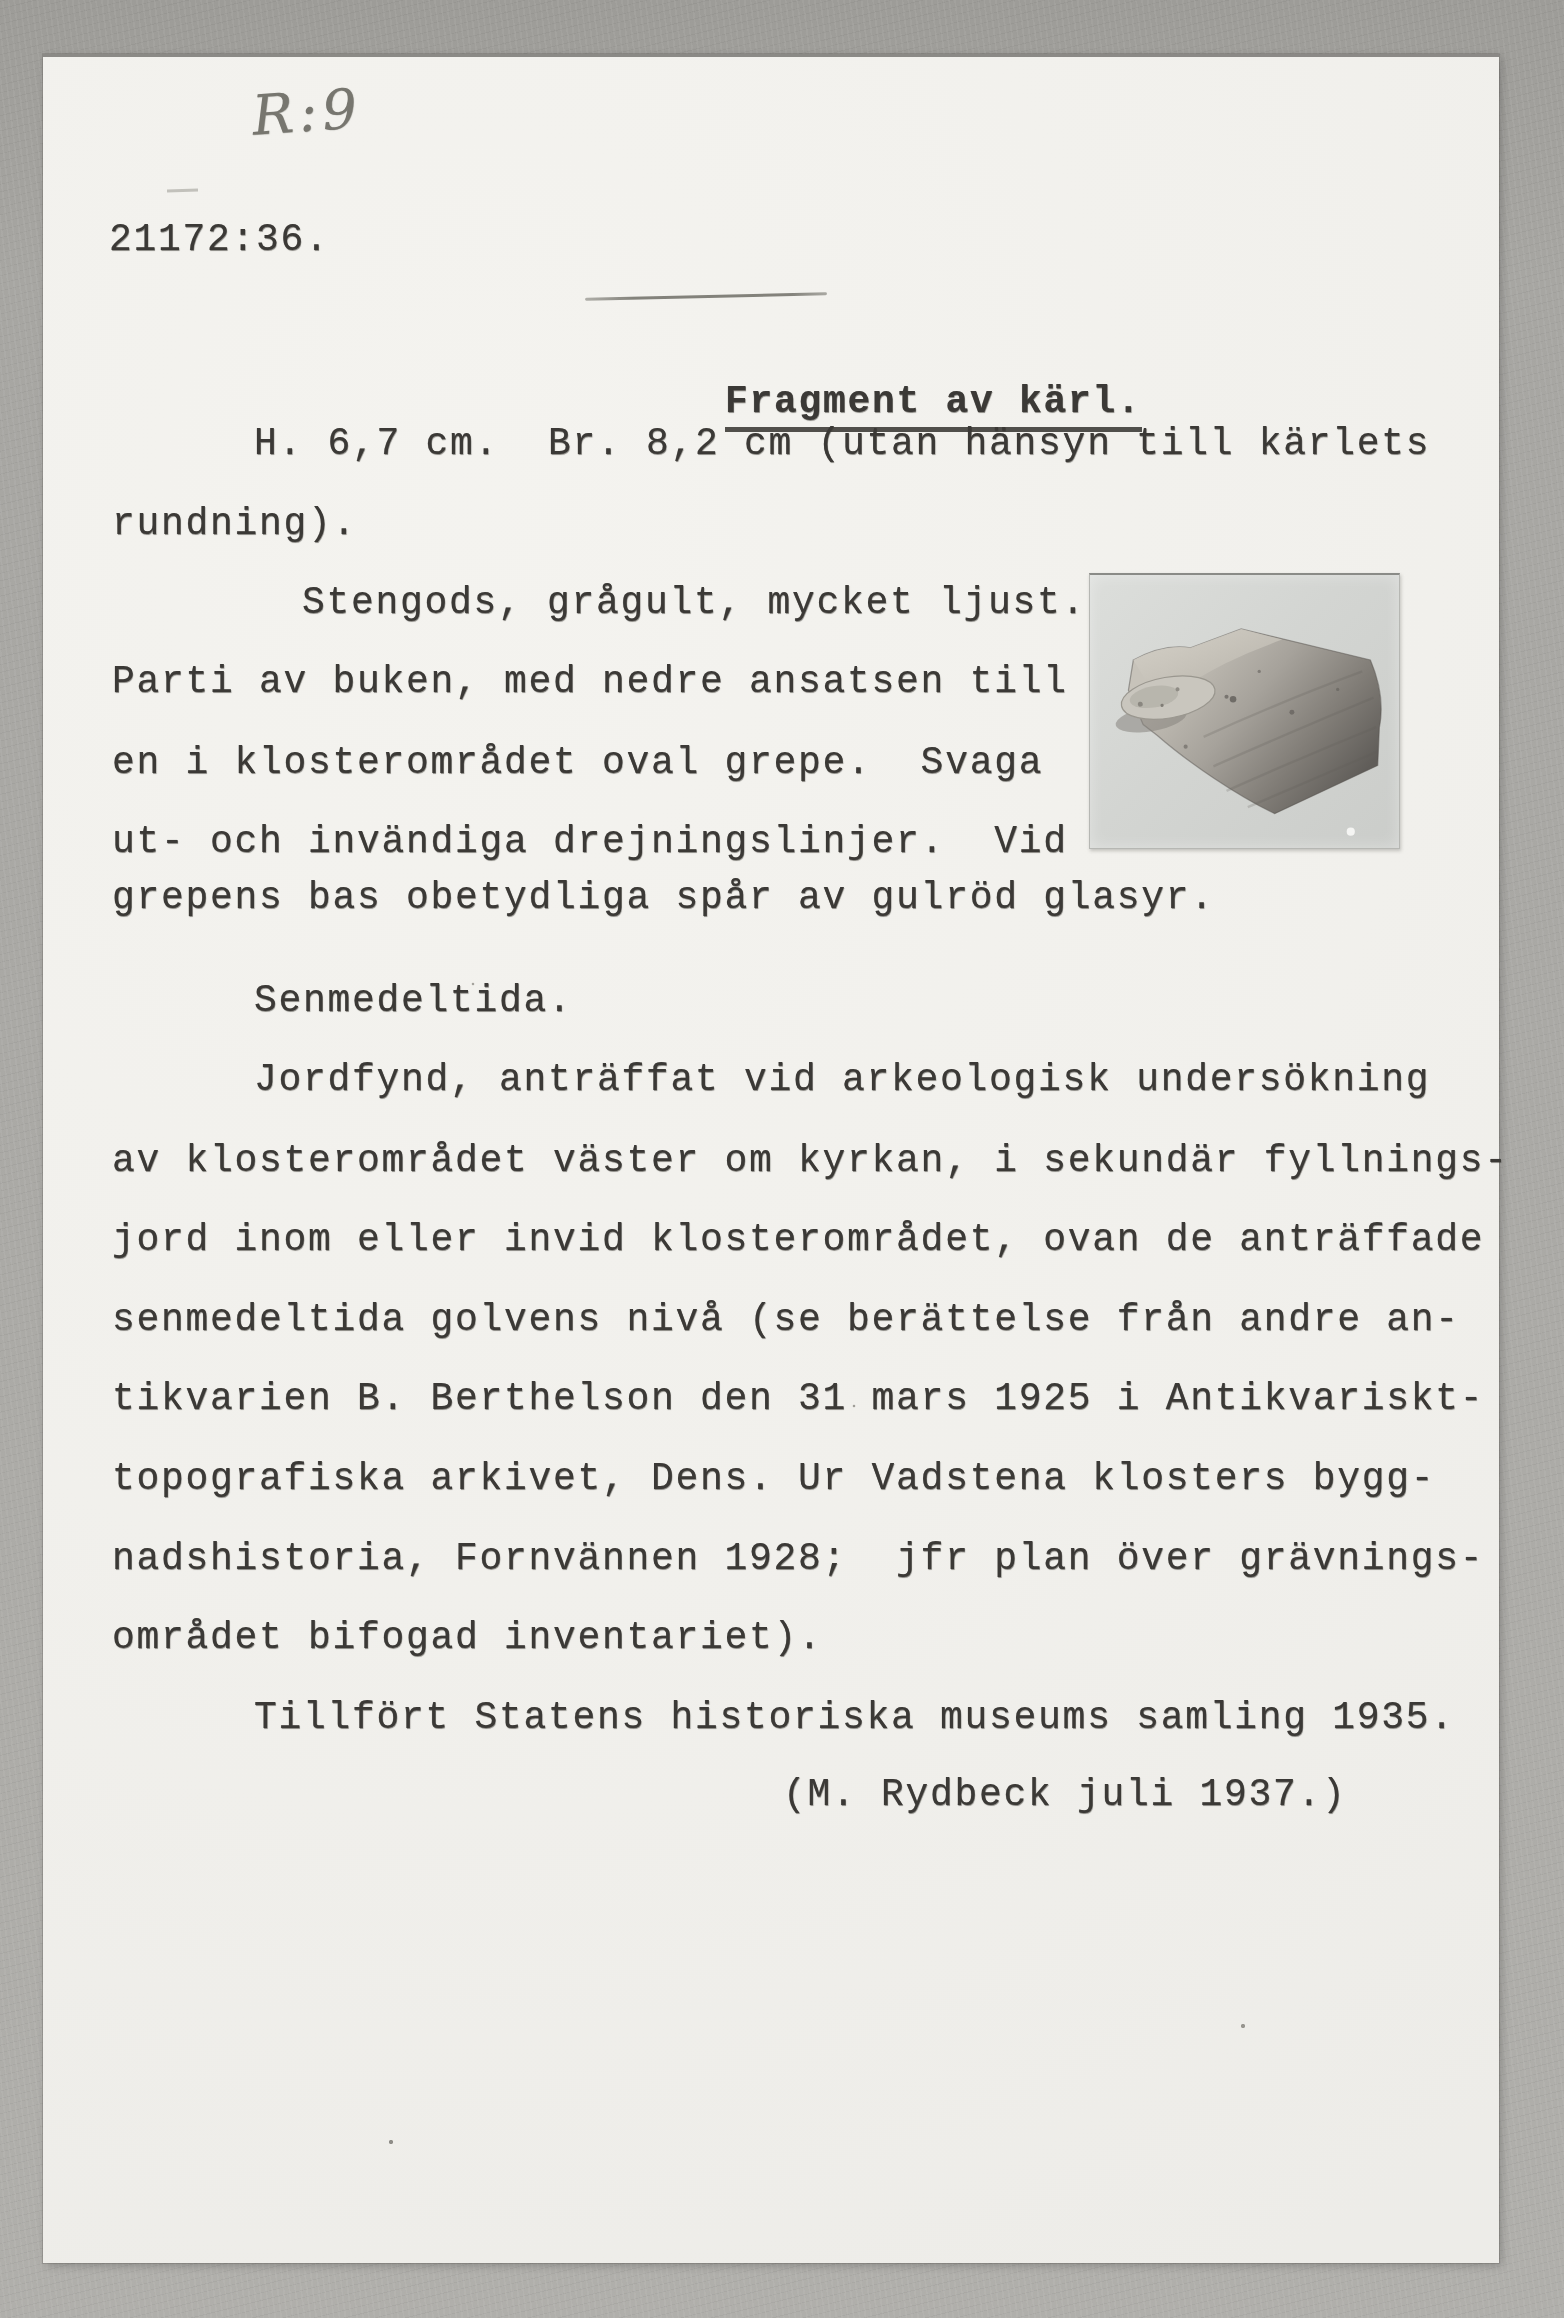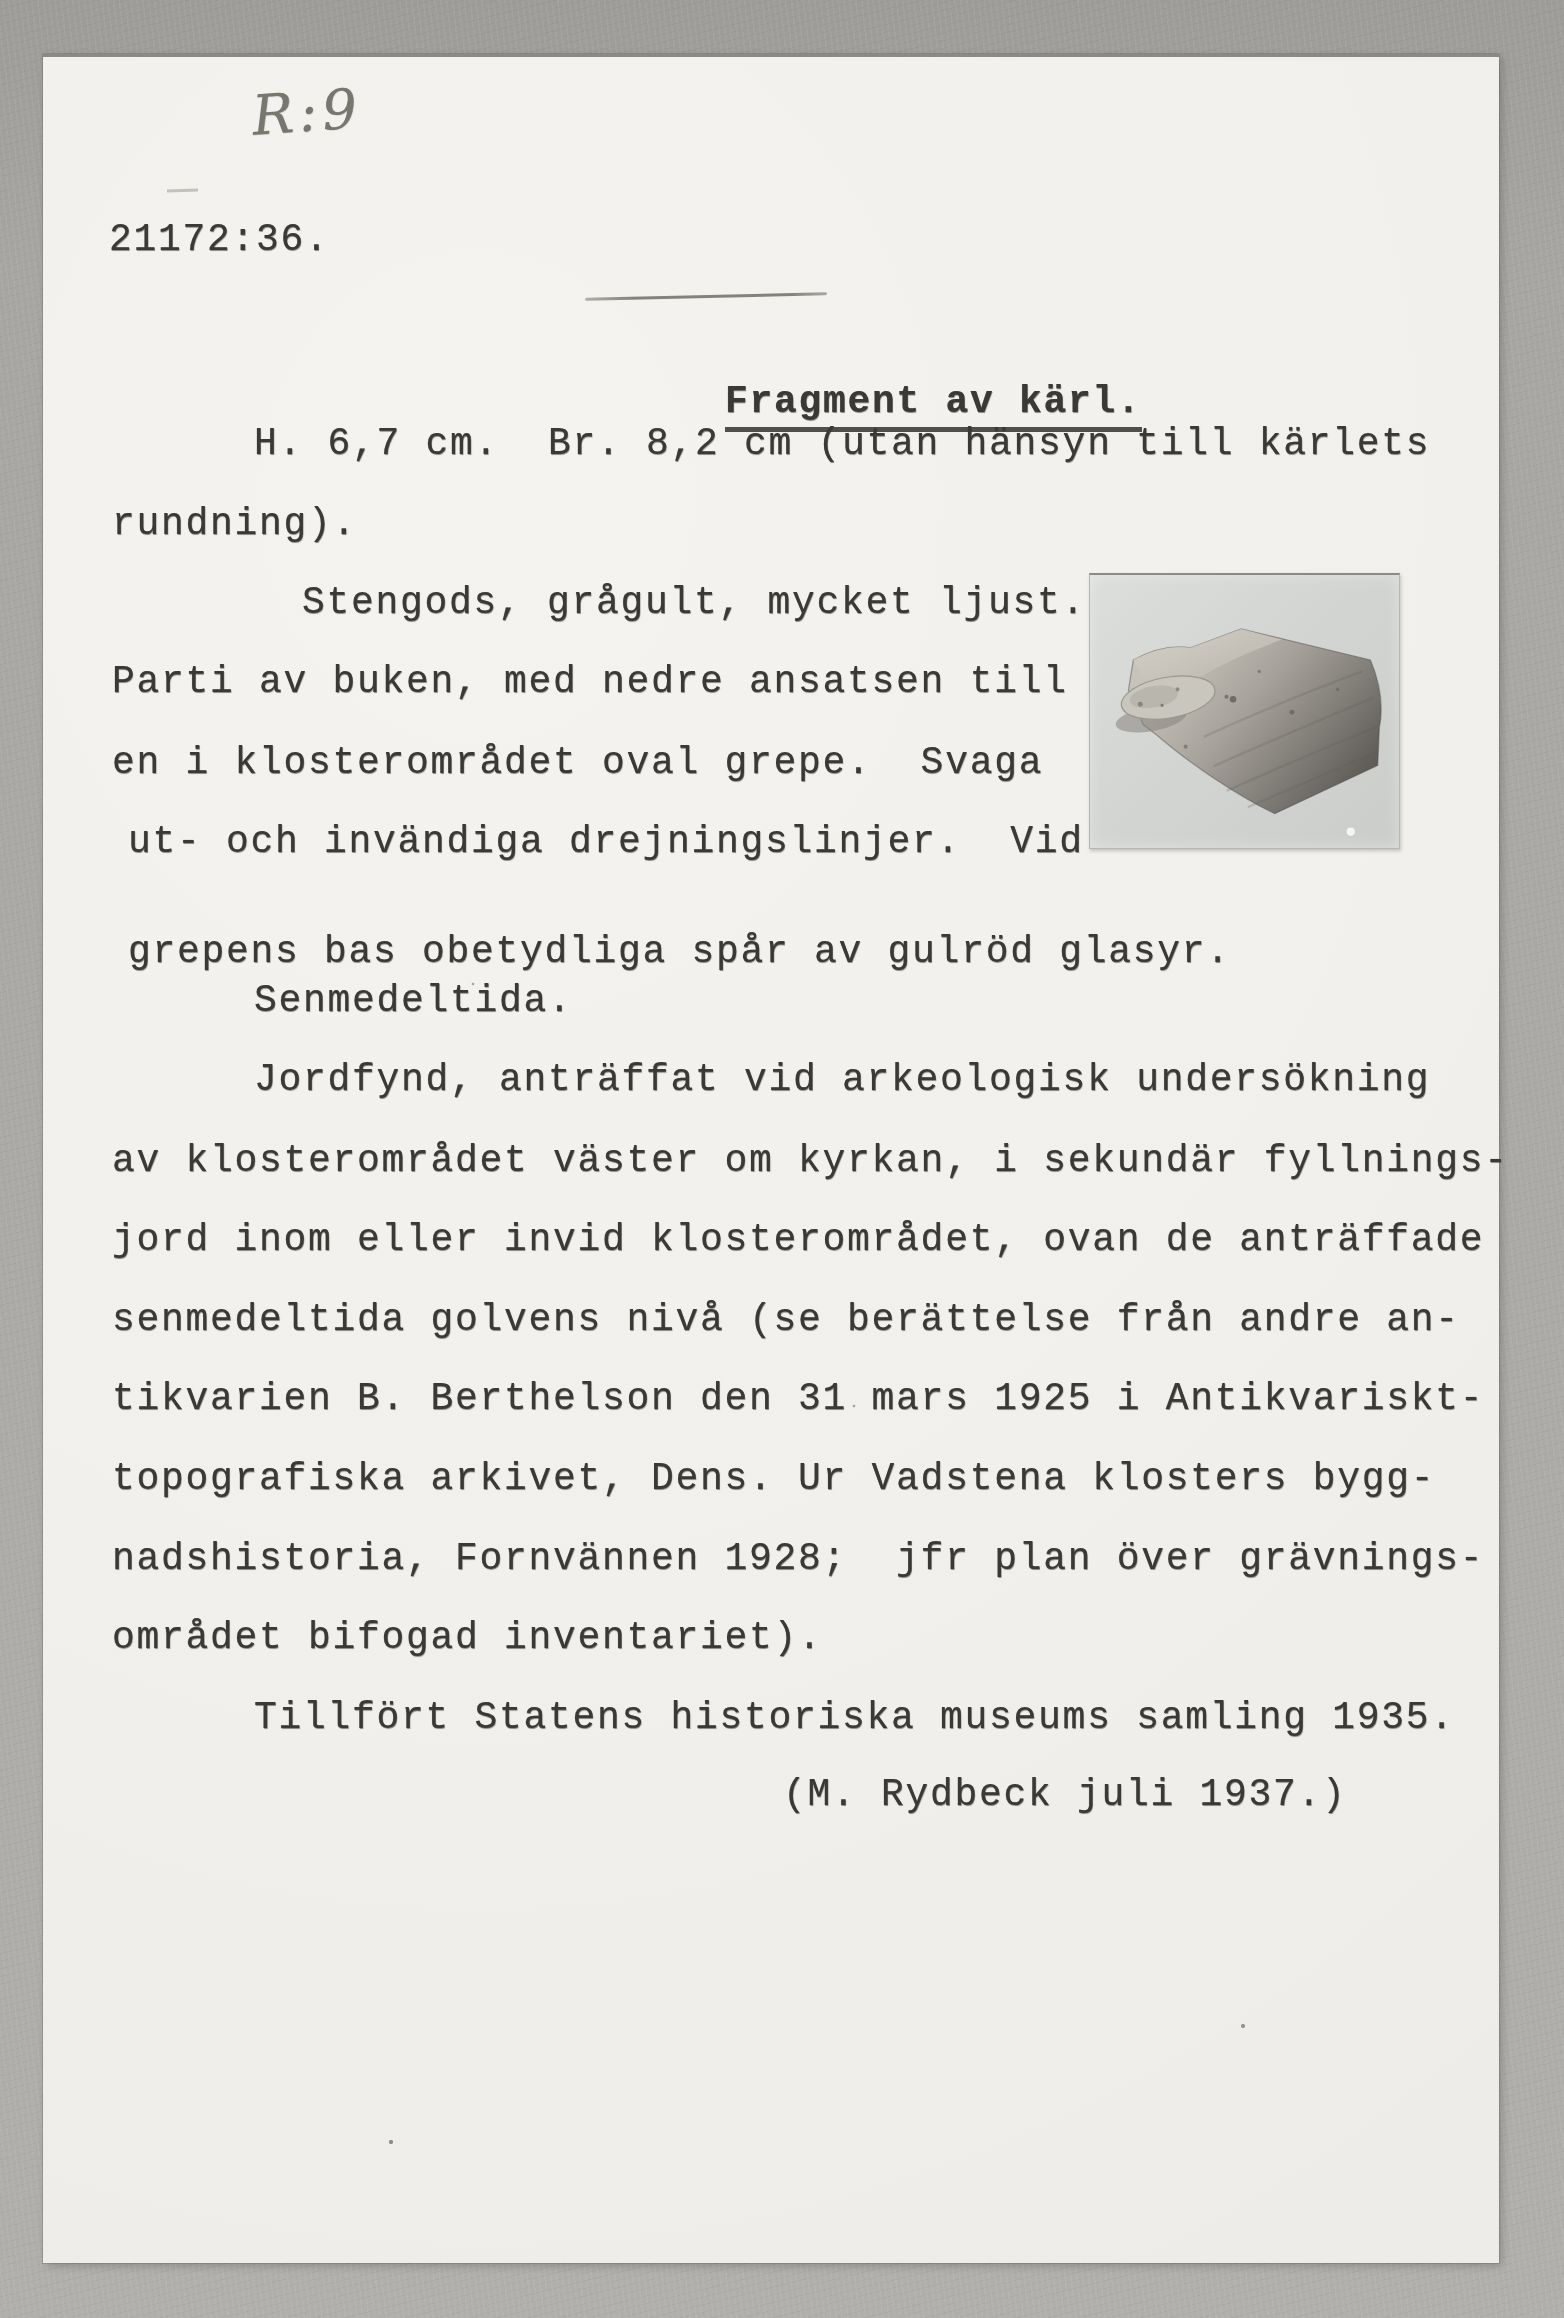--- a/index.html
+++ b/index.html
@@ -106,22 +106,22 @@
 
   <div class="tline head" style="left:584px;top:277px;">
     <span class="underlined-sub">Fragment av kärl.</span>
   </div>
 
   <div class="tline col-indent" style="top:364px;">H. 6,7 cm.  Br. 8,2 cm (utan hänsyn till kärlets</div>
   <div class="tline col-margin" style="top:444px;">rundning).</div>
   <div class="tline col-indent" style="top:523px;margin-left:48px;">Stengods, grågult, mycket ljust.</div>
   <div class="tline col-margin" style="top:602px;">Parti av buken, med nedre ansatsen till</div>
   <div class="tline col-margin" style="top:683px;">en i klosterområdet oval grepe.  Svaga</div>
-  <div class="tline col-margin" style="top:762px;margin-left:16px;">ut- och invändiga drejningslinjer.  Vid</div>
-  <div class="tline col-margin" style="top:872px;margin-left:16px;">grepens bas obetydliga spår av gulröd glasyr.</div>
+  <div class="tline col-margin" style="top:762px;">ut- och invändiga drejningslinjer.  Vid</div>
+  <div class="tline col-margin" style="top:818px;">grepens bas obetydliga spår av gulröd glasyr.</div>
   <div class="tline col-indent" style="top:921px;">Senmedeltida.</div>
   <div class="tline col-indent" style="top:1000px;">Jordfynd, anträffat vid arkeologisk undersökning</div>
   <div class="tline col-margin" style="top:1081px;">av klosterområdet väster om kyrkan, i sekundär fyllnings-</div>
   <div class="tline col-margin" style="top:1160px;">jord inom eller invid klosterområdet, ovan de anträffade</div>
   <div class="tline col-margin" style="top:1240px;">senmedeltida golvens nivå (se berättelse från andre an-</div>
   <div class="tline col-margin" style="top:1319px;">tikvarien B. Berthelson den 31 mars 1925 i Antikvariskt-</div>
   <div class="tline col-margin" style="top:1399px;">topografiska arkivet, Dens. Ur Vadstena klosters bygg-</div>
   <div class="tline col-margin" style="top:1479px;">nadshistoria, Fornvännen 1928;  jfr plan över grävnings-</div>
   <div class="tline col-margin" style="top:1558px;">området bifogad inventariet).</div>
   <div class="tline col-indent" style="top:1638px;">Tillfört Statens historiska museums samling 1935.</div>

